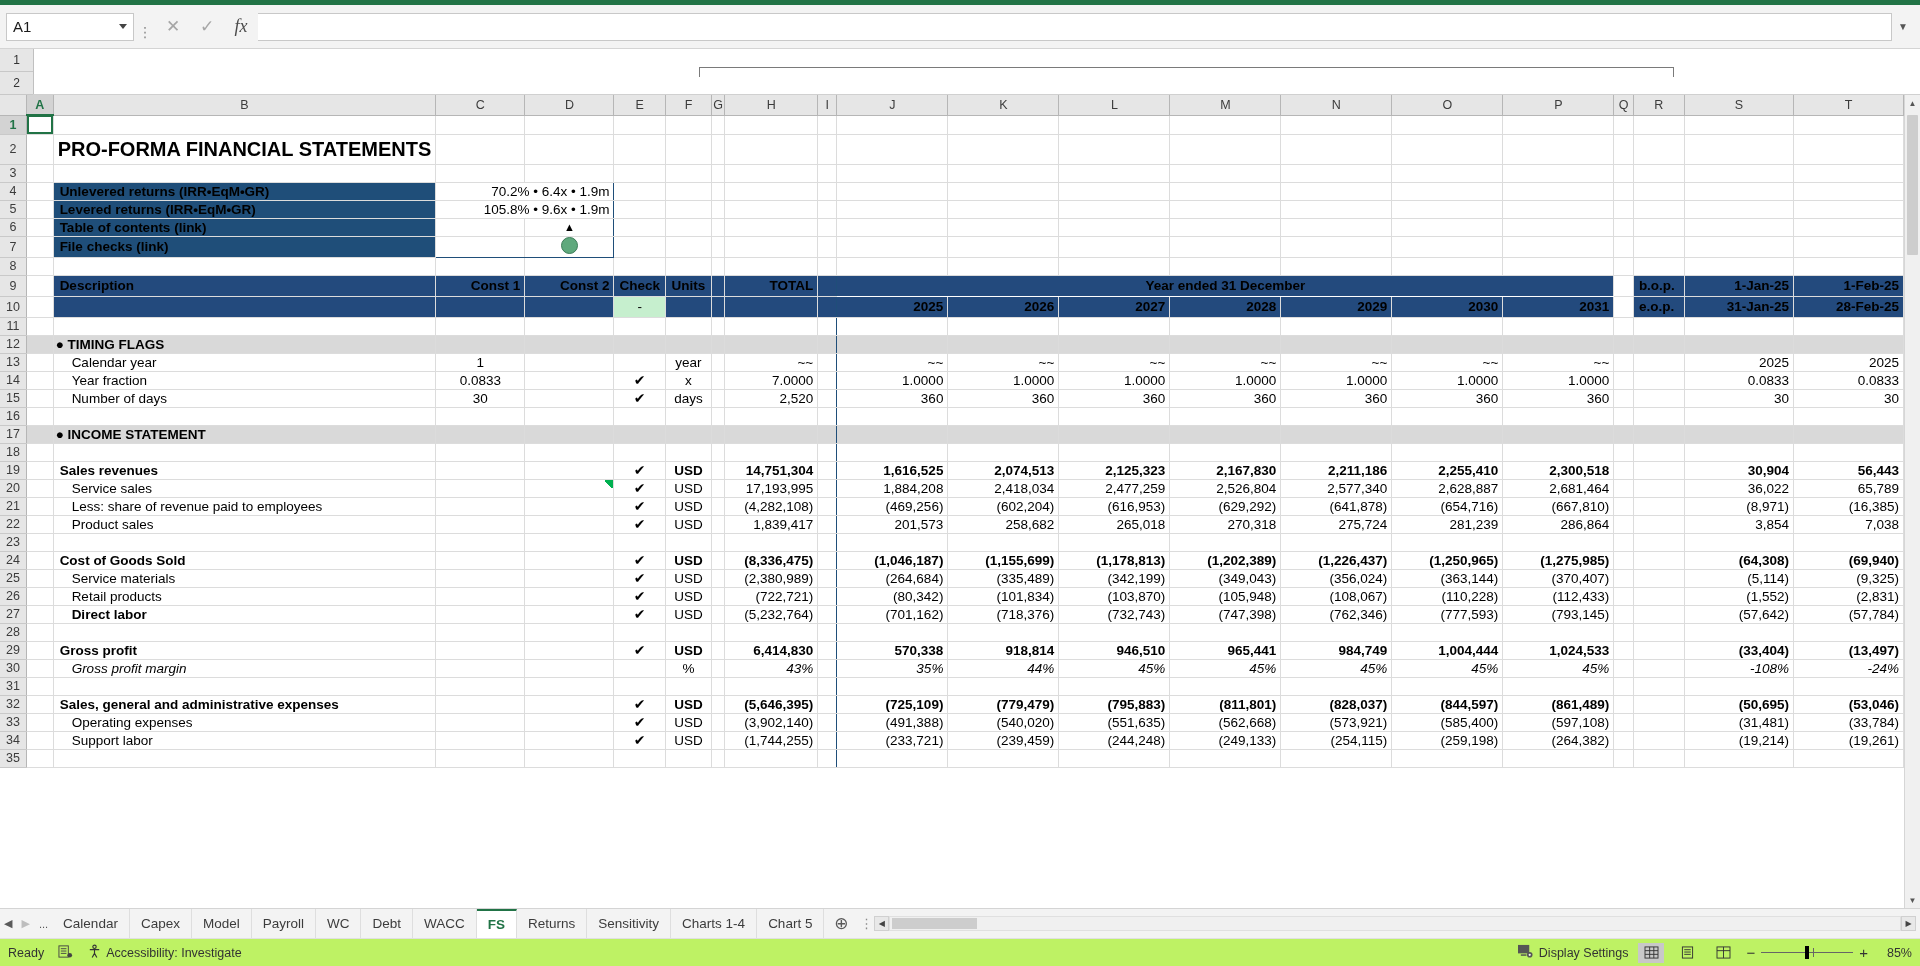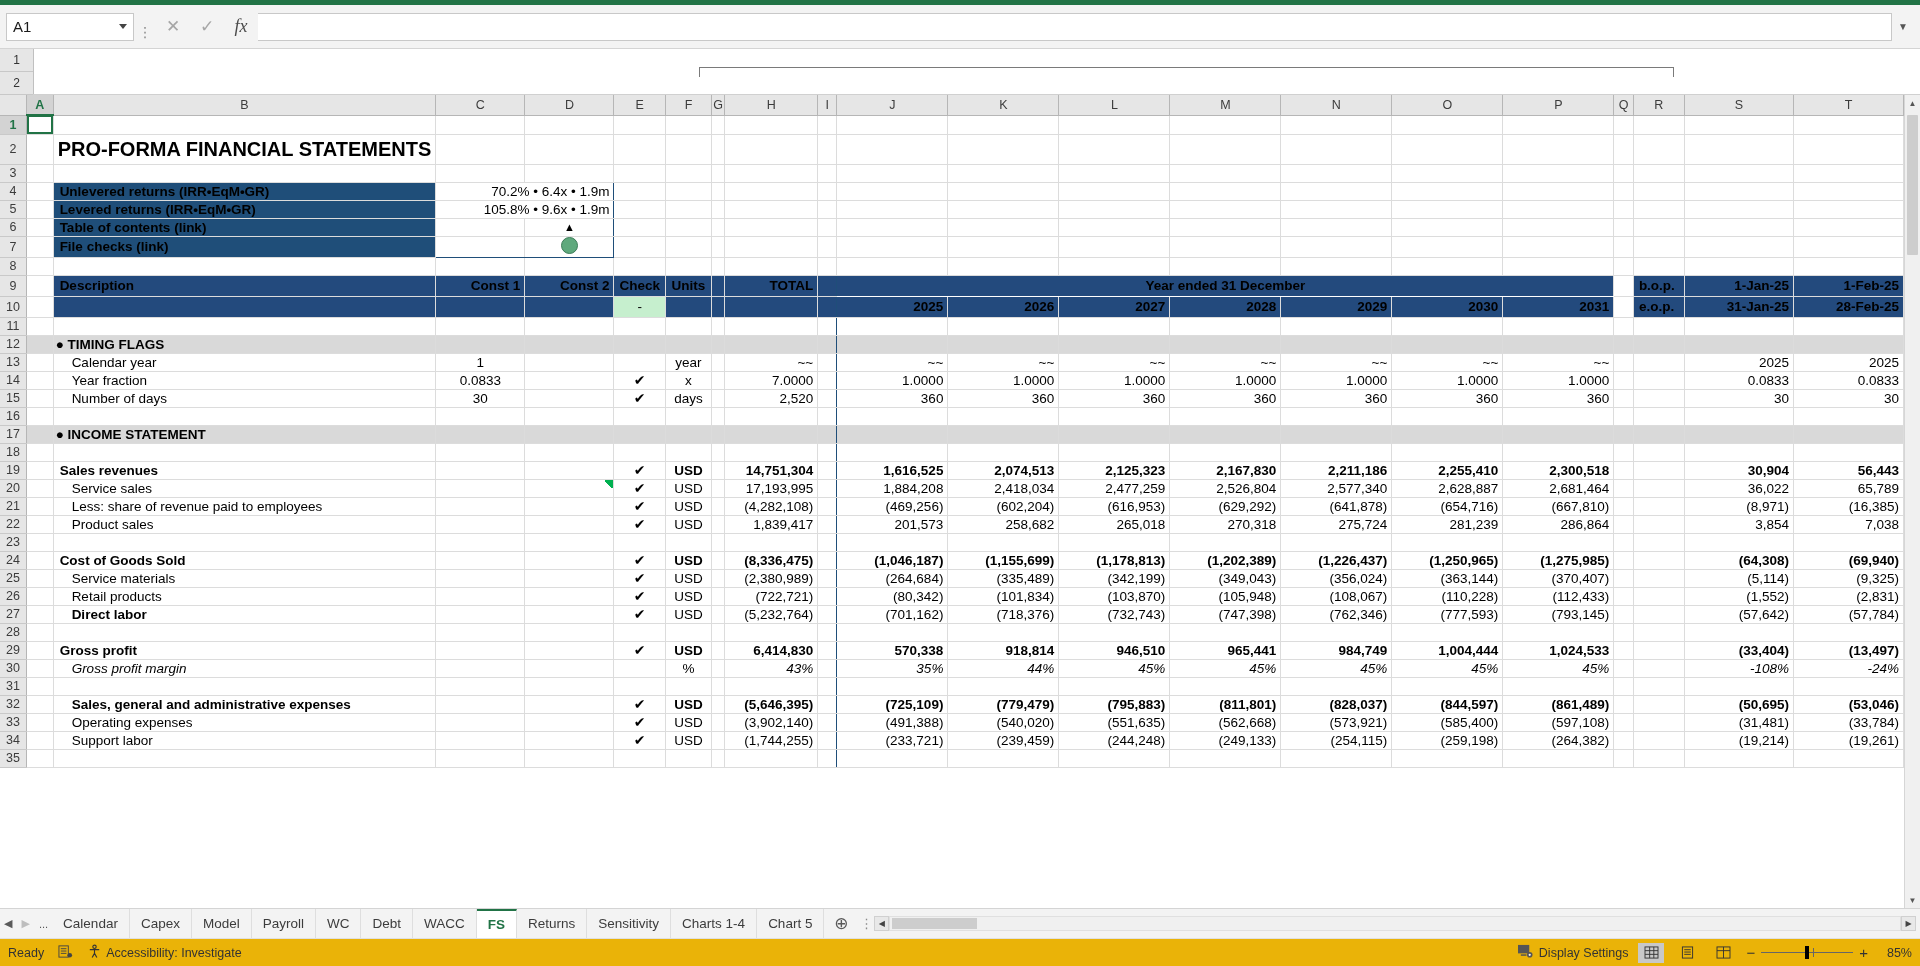--- a/index.html
+++ b/index.html
@@ -114,21 +114,21 @@
   .tab.active { background:#ffffff; color:#217346; font-weight:bold; border-top:2px solid #217346; }
   .tab-add { width: 34px; display:flex; align-items:center; justify-content:center; color:#5a5a5a; font-size:17px;}
   .tab-dots { width:16px; display:flex; align-items:center; justify-content:center; color:#8a8a8a; font-size:13px;}
   .hscroll { flex:1; display:flex; align-items:center; padding-right:4px; }
   .hs-track { flex:1; height:15px; background:#f0f0f0; position:relative; border:1px solid #e0e0e0;}
   .hs-thumb { position:absolute; top:1px; bottom:1px; background:#cdcdcd;}
   .hs-arrow { width:15px; height:15px; background:#e8e8e8; border:1px solid #d0d0d0; display:flex;align-items:center;justify-content:center;font-size:8px;color:#444;}
 
   
   .statusbar {
-    flex:none; height: 28px; background:#eab308; display:flex; align-items:center;
+    flex:none; height: 28px; background:#bef264; display:flex; align-items:center;
     border-top:1px solid #e0e0e0; font-size: 12.5px; color:#333; padding: 0 8px; gap: 14px;
   }
   .sb-left { display:flex; align-items:center; gap:14px; }
   .sb-right { margin-left:auto; display:flex; align-items:center; gap:10px;}
   .view-btn { width:26px; height:20px; display:flex;align-items:center;justify-content:center; color:#444;}
   .view-btn.on { background:#c8c8c8; }
   .zoom-slider { display:flex; align-items:center; gap:6px; }
   .zs-track { width: 92px; height:1px; background:#666; position:relative;}
   .zs-thumb { position:absolute; top:-6px; width:4px; height:13px; background:#000;}
   .zs-mid { position:absolute; top:-4px; left:52px; width:1px; height:9px; background:#666; }
@@ -928,21 +928,21 @@
               <td class="cell "></td>
               <td class="cell "></td>
               <td class="cell "></td>
               <td class="cell "></td>
               <td class="cell "></td>
               <td class="cell "></td>
             </tr>
             <tr style="height: 18px;">
               <td class="rowhead">32</td>
               <td class="cell "></td>
-              <td class="cell l b" style="padding-left:18px;margin-left:36px;">Sales, general and administrative expenses</td>
+              <td class="cell l b" style="padding-left:6px;margin-left:36px;">Sales, general and administrative expenses</td>
               <td class="cell c b"></td>
               <td class="cell c"></td>
               <td class="cell c check">✔</td>
               <td class="cell c b">USD</td>
               <td class="cell "></td>
               <td class="cell r pcol-l b">(5,646,395)</td>
               <td class="cell pcol-r"></td>
               <td class="cell r b">(725,109)</td>
               <td class="cell r b">(779,479)</td>
               <td class="cell r b">(795,883)</td>

